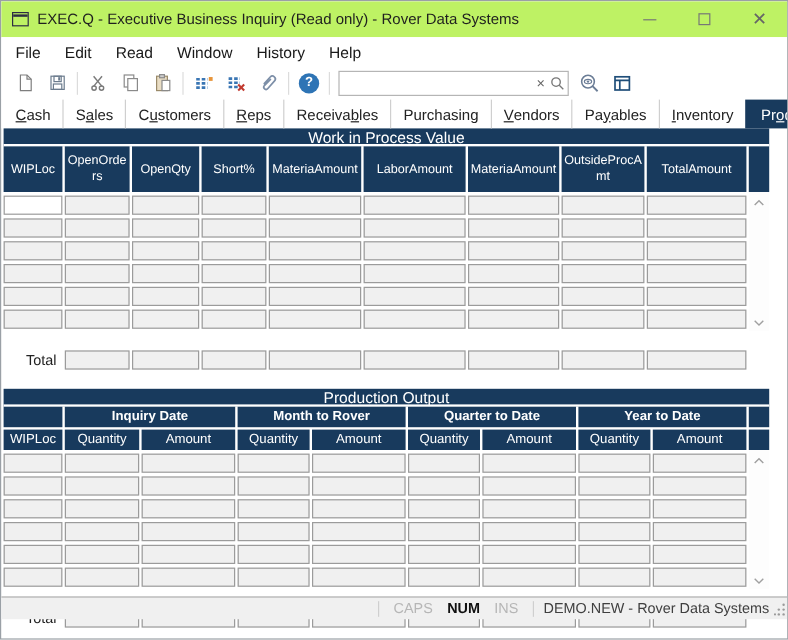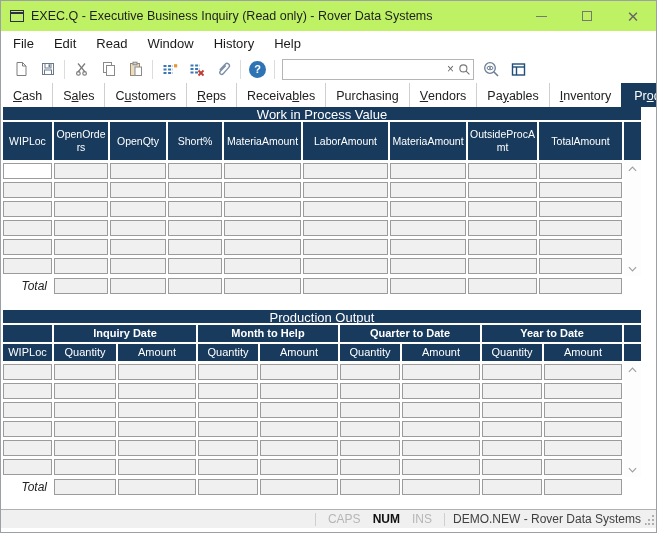--- a/index.html
+++ b/index.html
@@ -56,25 +56,25 @@
   .t2-hdr .hdr-cell { min-height: 17px; font-size: 11px; }
   .body-wrap { display: flex; column-gap: 2px; }
   .body-grid { display: grid; column-gap: 2px; row-gap: 3px; padding: 3px 0 2px 0; background: #fff; }
   .t1-cols { grid-template-columns: 49px 54px 56px 54px 77px 85px 76px 69px 83px; }
   .t2-cols { grid-template-columns: 49px 62px 78px 60px 78px 60px 78px 60px 78px; }
   .cell { height: 16px; background: #f0f0f0; border: 1px solid #9b9b9b; }
   .cell.focused { background: #fff; }
   .vscroll { width: 17px; display: flex; flex-direction: column; align-items: center; justify-content: space-between;
     padding: 6px 0 4px 0; background: #fdfdfd; }
   .chev { width: 9px; height: 6px; }
-  .total-grid { display: grid; column-gap: 2px; margin-top: 2px; font-style: italic; }
+  .total-grid { display: grid; column-gap: 2px; margin-top: 16px; }
   .total-label { display: flex; align-items: center; justify-content: flex-end; padding-right: 5px; font-size: 12px; color: #222; }
   .gap-between { height: 16px; }
   
-  .statusbar { position: absolute; left: 0; right: 0; bottom: 4px; height: 19px; background: #f0f0f0;
+  .statusbar { position: absolute; left: 0; right: 0; bottom: 16px; height: 19px; background: #f0f0f0;
     border-top: 1px solid #b0b0b0; display: flex; align-items: center; font-size: 12px; }
   .sb-fill { flex: 1; }
   .sb-sep { width: 1px; height: 13px; background: #cfcfcf; margin: 0 6px; }
   .sb-key { padding: 0 6px; color: #b6b6b6; }
   .sb-key.on { color: #111; font-weight: 600; }
   .sb-context { color: #404040; padding: 0 4px 0 2px; white-space: nowrap; }
   .sb-grip { width: 10px; height: 14px; margin-right: 1px; }
   svg { display: block; }
 </style>
 </head>
@@ -311,21 +311,21 @@
     </div>
 </div>
 
 <div class="gap-between"></div>
 
 <div class="dtable">
   <div class="tbl-title">Production Output</div>
   <div class="hdr-grid t2-groups">
       <div class="hdr-cell"></div>
       <div class="hdr-cell">Inquiry Date</div>
-      <div class="hdr-cell">Month to Help</div>
+      <div class="hdr-cell">Month to Rover</div>
       <div class="hdr-cell">Quarter to Date</div>
       <div class="hdr-cell">Year to Date</div>
       <div class="hdr-cell"></div>
     </div>
   <div class="hdr-grid t2-hdr">
       <div class="hdr-cell">WIPLoc</div>
       <div class="hdr-cell">Quantity</div>
       <div class="hdr-cell">Amount</div>
       <div class="hdr-cell">Quantity</div>
       <div class="hdr-cell">Amount</div>

